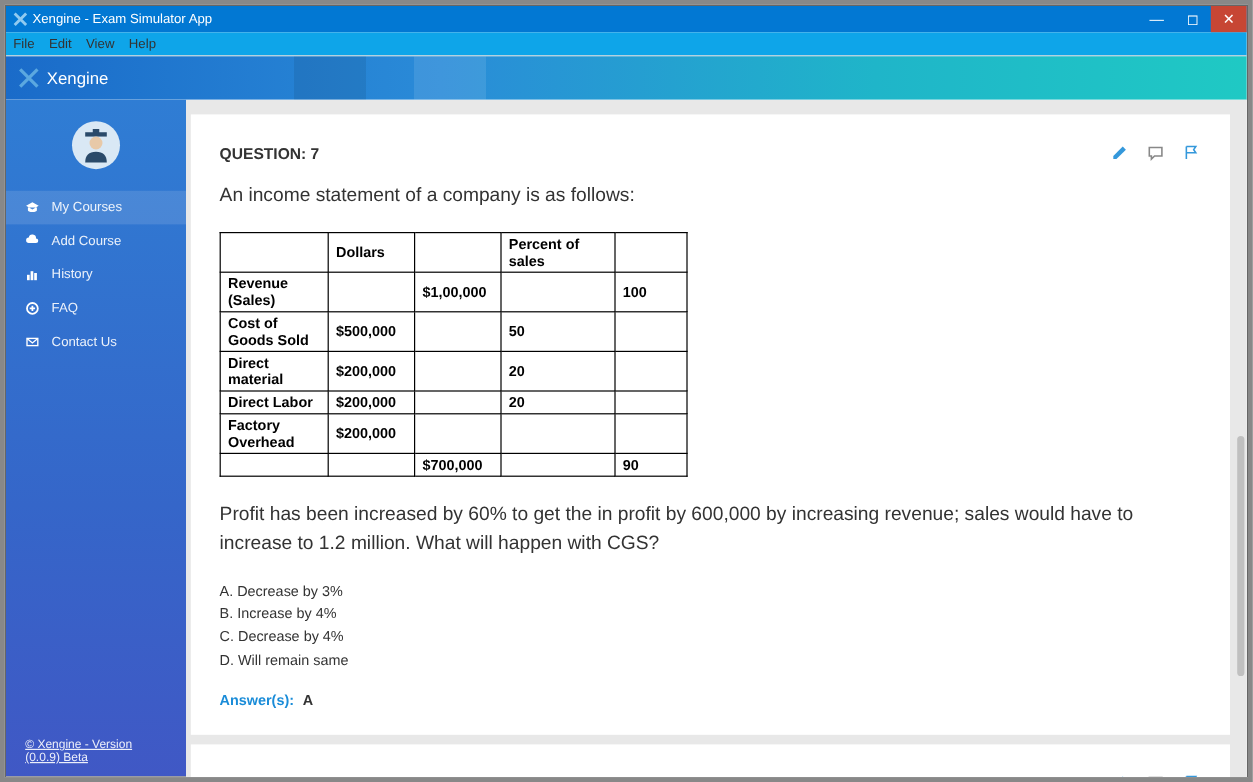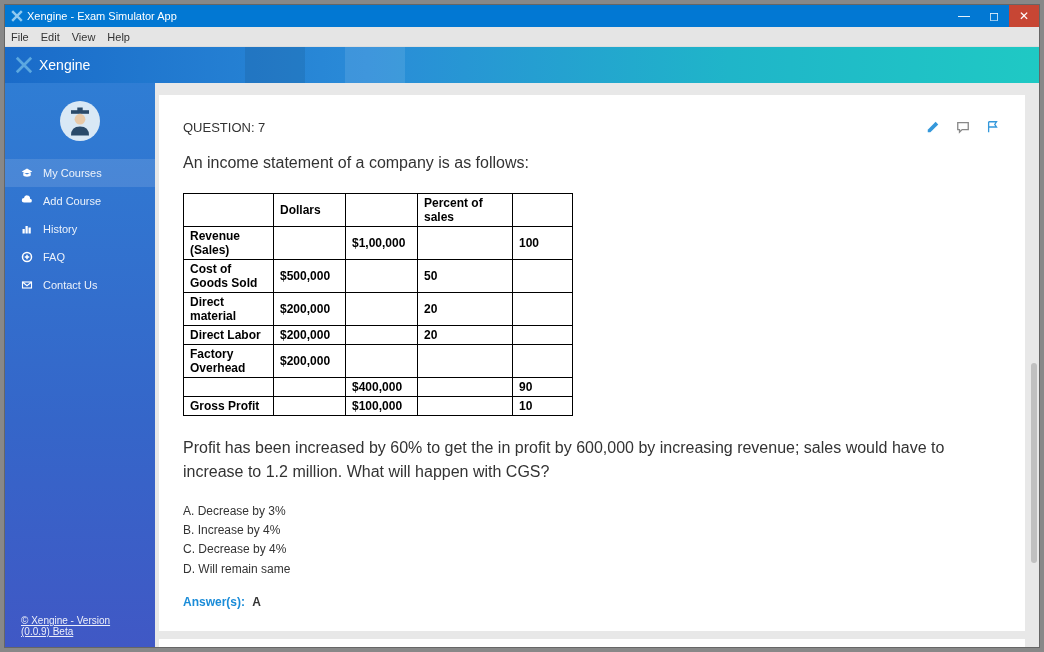--- a/index.html
+++ b/index.html
@@ -4,40 +4,40 @@
   <style>
     * { margin: 0; padding: 0; box-sizing: border-box; font-family: Arial, sans-serif; }
     body { background: #888; padding: 4px; }
     .window { width: 1036px; height: 644px; background: #fff; border: 1px solid #666; display: flex; flex-direction: column; overflow: hidden; }
     .titlebar { background: #0278d3; height: 22px; display: flex; align-items: center; padding-left: 6px; color: #fff; font-size: 11px; }
     .titlebar-icon { width: 12px; height: 12px; margin-right: 4px; display: inline-flex; align-items: center; }
     .titlebar-text { flex: 1; }
     .win-btns { display: flex; height: 22px; }
     .win-btn { width: 30px; height: 22px; display: flex; align-items: center; justify-content: center; color: #fff; font-size: 12px; cursor: pointer; }
     .win-btn.close { background: #c74634; }
-    .menubar { background: #e5e5e5; height: 20px; display: flex; align-items: center; padding-left: 6px; font-size: 11px; color: #333; border-bottom: 1px solid #ddd; }
+    .menubar { background: #0ea5e9; height: 20px; display: flex; align-items: center; padding-left: 6px; font-size: 11px; color: #333; border-bottom: 1px solid #ddd; }
     .menubar span { margin-right: 12px; cursor: pointer; }
     .topband { height: 36px; background: linear-gradient(90deg, #1a6bc9 0%, #2a8bd8 35%, #1fb5c9 70%, #1fc9c4 100%); display: flex; align-items: center; padding-left: 10px; position: relative; }
     .topband::before { content: ''; position: absolute; left: 240px; top: 0; width: 60px; height: 36px; background: rgba(0,0,0,0.08); }
     .topband::after { content: ''; position: absolute; left: 340px; top: 0; width: 60px; height: 36px; background: rgba(255,255,255,0.1); }
     .logo { color: #fff; font-size: 14px; font-weight: 500; display: flex; align-items: center; gap: 6px; }
     .logo-icon { width: 18px; height: 18px; }
     .body { flex: 1; display: flex; overflow: hidden; }
     .sidebar { width: 150px; background: linear-gradient(180deg, #2f7dd4 0%, #3566c9 60%, #4058c5 100%); display: flex; flex-direction: column; color: #fff; font-size: 11px; }
     .avatar-wrap { display: flex; justify-content: center; padding: 18px 0; }
     .avatar { width: 40px; height: 40px; border-radius: 50%; background: #d9e8f5; display: flex; align-items: center; justify-content: center; }
     .nav { flex: 1; }
     .nav-item { padding: 8px 16px; display: flex; align-items: center; gap: 10px; cursor: pointer; color: rgba(255,255,255,0.9); }
     .nav-item.active { background: rgba(255,255,255,0.12); }
     .nav-icon { width: 12px; height: 12px; display: inline-flex; align-items: center; justify-content: center; }
     .footer { padding: 10px 16px; font-size: 10px; color: rgba(255,255,255,0.9); text-decoration: underline; }
     .content { flex: 1; background: #e8e8e8; padding: 12px 14px 0 4px; overflow-y: auto; position: relative; }
     .card { background: #fff; padding: 24px 24px 14px 24px; margin-bottom: 8px; }
     .qhead { display: flex; justify-content: space-between; align-items: center; margin-bottom: 16px; }
-    .qtitle { font-weight: normal; font-size: 13px; color: #333; }
+    .qtitle { font-weight: bold; font-size: 13px; color: #333; }
     .qactions { display: flex; gap: 14px; }
     .qact { width: 16px; height: 16px; cursor: pointer; color: #3498db; display: flex; align-items: center; justify-content: center; }
     .qtext { font-size: 16px; color: #333; margin-bottom: 18px; line-height: 1.5; }
     .dtable { border-collapse: collapse; font-size: 12px; margin-bottom: 20px; font-family: "Times New Roman", serif; }
     .dtable td, .dtable th { border: 1px solid #000; padding: 2px 6px; text-align: left; font-weight: bold; }
     .dtable th { font-weight: bold; }
     .dtable .c0 { width: 90px; }
     .dtable .c1 { width: 72px; }
     .dtable .c2 { width: 72px; }
     .dtable .c3 { width: 95px; }
@@ -211,30 +211,23 @@
           <tr>
             <td>Factory Overhead</td>
             <td>$200,000</td>
             <td></td>
             <td></td>
             <td></td>
           </tr>
           <tr>
             <td></td>
             <td></td>
-            <td>$400,000</td>
+            <td>$700,000</td>
             <td></td>
             <td>90</td>
-          </tr>
-          <tr>
-            <td style="font-weight:bold">Gross Profit</td>
-            <td></td>
-            <td>$100,000</td>
-            <td></td>
-            <td>10</td>
           </tr>
         </tbody>
           </table>
 
         <div class="qtext">Profit has been increased by 60% to get the in profit by 600,000 by increasing revenue; sales would have to increase to 1.2 million. What will happen with CGS?</div>
 
         <div class="choices">
           <div>A. Decrease by 3%</div>
           <div>B. Increase by 4%</div>
           <div>C. Decrease by 4%</div>

